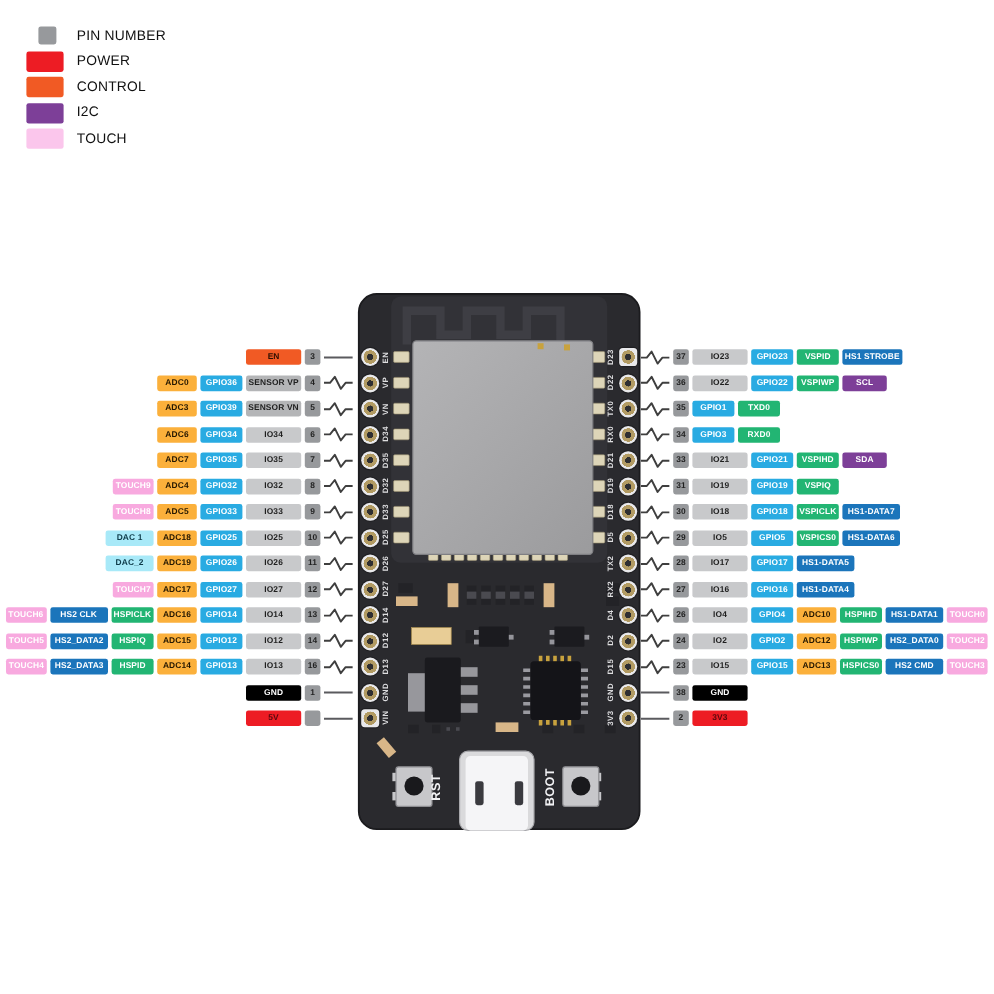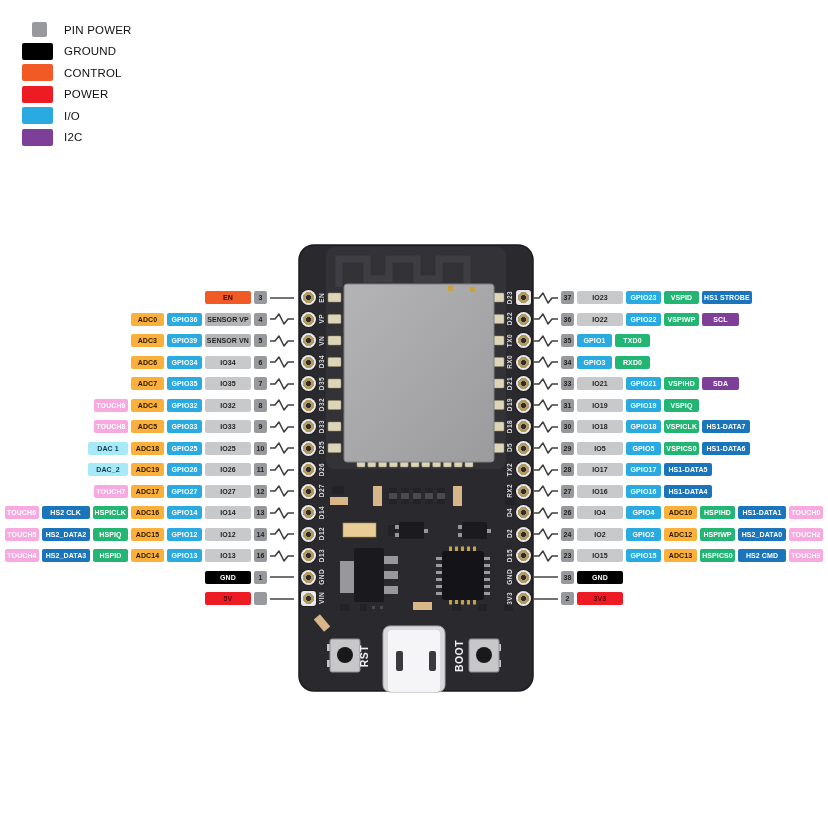--- a/index.html
+++ b/index.html
@@ -36,51 +36,45 @@
   #board-svg{position:absolute;left:299px;top:245px;overflow:visible}
 </style>
 </head>
 <body>
 
 <div id="legend">
     <div class="legend-row">
       <div class="legend-swatch-cell">
         <span class="legend-swatch small" style="background: rgb(151, 153, 156);"></span>
       </div>
-      <span class="legend-label">PIN POWER</span>
+      <span class="legend-label">PIN NUMBER</span>
     </div>
     <div class="legend-row">
       <div class="legend-swatch-cell">
-        <span class="legend-swatch" style="background: rgb(0, 0, 0);"></span>
+        <span class="legend-swatch" style="background: rgb(237, 28, 36);"></span>
       </div>
-      <span class="legend-label">GROUND</span>
+      <span class="legend-label">POWER</span>
     </div>
     <div class="legend-row">
       <div class="legend-swatch-cell">
         <span class="legend-swatch" style="background: rgb(241, 90, 36);"></span>
       </div>
       <span class="legend-label">CONTROL</span>
     </div>
     <div class="legend-row">
       <div class="legend-swatch-cell">
-        <span class="legend-swatch" style="background: rgb(237, 28, 36);"></span>
-      </div>
-      <span class="legend-label">POWER</span>
-    </div>
-    <div class="legend-row">
-      <div class="legend-swatch-cell">
-        <span class="legend-swatch" style="background: rgb(41, 171, 226);"></span>
-      </div>
-      <span class="legend-label">I/O</span>
-    </div>
-    <div class="legend-row">
-      <div class="legend-swatch-cell">
         <span class="legend-swatch" style="background: rgb(125, 63, 152);"></span>
       </div>
       <span class="legend-label">I2C</span>
+    </div>
+    <div class="legend-row">
+      <div class="legend-swatch-cell">
+        <span class="legend-swatch" style="background: rgb(251, 198, 236);"></span>
+      </div>
+      <span class="legend-label">TOUCH</span>
     </div>
   </div>
 
 <svg id="board-svg" width="234" height="452" viewBox="0 0 234 452" xmlns="http://www.w3.org/2000/svg">
   <defs>
     <linearGradient id="sh" x1="0" y1="0" x2="1" y2="1">
       <stop offset="0" stop-color="#B4B4B6"></stop>
         <stop offset="1" stop-color="#9B9B9D"></stop>
     </linearGradient>
   </defs>

